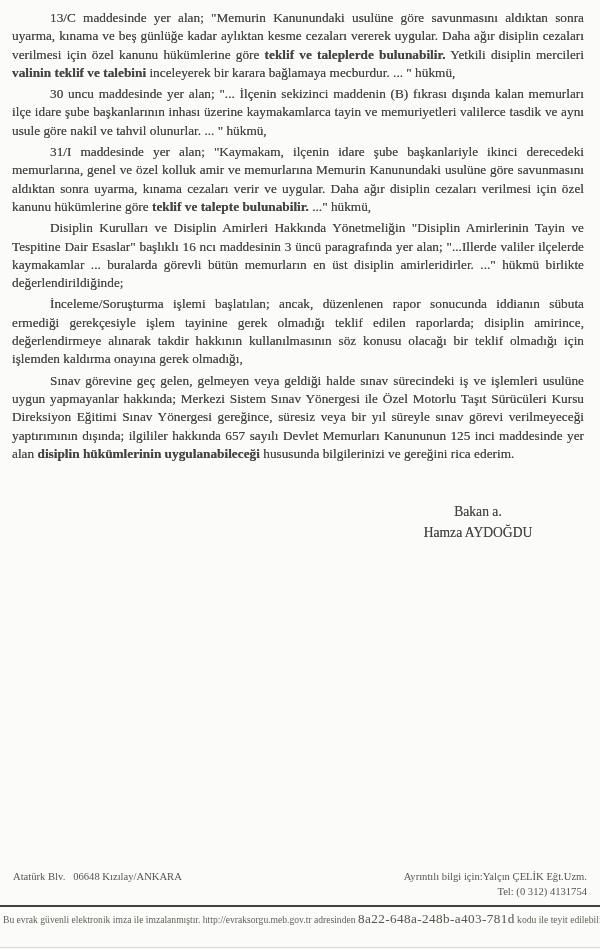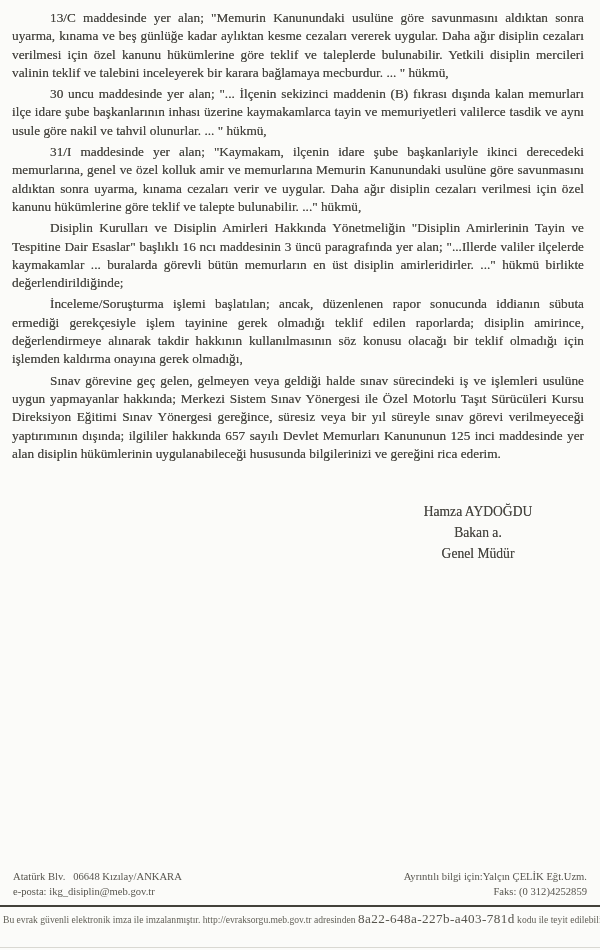--- a/index.html
+++ b/index.html
@@ -20,21 +20,21 @@
     padding: 9px 16px 0 12px;
     text-align: justify;
     font-size: 13.3px;
     line-height: 18.3px;
   }
   .para {
     margin: 0 0 3px 0;
     text-indent: 38px;
     text-shadow: 0 0 0.6px rgba(82,80,74,0.75);
   }
-  .b { font-weight: normal; }
+  .b { font-weight: bold; }
   .signature {
     width: 220px;
     margin: 38px 12px 0 auto;
     text-align: center;
     font-size: 13.6px;
     line-height: 21px;
     text-shadow: 0 0 0.6px rgba(82,80,74,0.7);
   }
   .letter-footer {
     position: absolute;
@@ -80,36 +80,34 @@
   <main class="body-text" id="paragraphs">
       <p class="para"><span class="">13/C maddesinde yer alan; "Memurin Kanunundaki usulüne göre savunmasını aldıktan sonra uyarma, kınama ve beş günlüğe kadar aylıktan kesme cezaları vererek uygular. Daha ağır disiplin cezaları verilmesi için özel kanunu hükümlerine göre </span><span class="b">teklif ve taleplerde bulunabilir.</span><span class=""> Yetkili disiplin mercileri </span><span class="b">valinin teklif ve talebini</span><span class=""> inceleyerek bir karara bağlamaya mecburdur. ... " hükmü,</span></p>
       <p class="para"><span class="">30 uncu maddesinde yer alan; "... İlçenin sekizinci maddenin (B) fıkrası dışında kalan memurları ilçe idare şube başkanlarının inhası üzerine kaymakamlarca tayin ve memuriyetleri valilerce tasdik ve aynı usule göre nakil ve tahvil olunurlar. ... " hükmü,</span></p>
       <p class="para"><span class="">31/I maddesinde yer alan; "Kaymakam, ilçenin idare şube başkanlariyle ikinci derecedeki memurlarına, genel ve özel kolluk amir ve memurlarına Memurin Kanunundaki usulüne göre savunmasını aldıktan sonra uyarma, kınama cezaları verir ve uygular. Daha ağır disiplin cezaları verilmesi için özel kanunu hükümlerine göre </span><span class="b">teklif ve talepte bulunabilir.</span><span class=""> ..." hükmü,</span></p>
       <p class="para"><span class="">Disiplin Kurulları ve Disiplin Amirleri Hakkında Yönetmeliğin "Disiplin Amirlerinin Tayin ve Tespitine Dair Esaslar" başlıklı 16 ncı maddesinin 3 üncü paragrafında yer alan; "...Illerde valiler ilçelerde kaymakamlar ... buralarda görevli bütün memurların en üst disiplin amirleridirler.  ..." hükmü birlikte değerlendirildiğinde;</span></p>
       <p class="para"><span class="">İnceleme/Soruşturma işlemi başlatılan; ancak, düzenlenen rapor sonucunda iddianın sübuta ermediği gerekçesiyle işlem tayinine gerek olmadığı teklif edilen raporlarda; disiplin amirince, değerlendirmeye alınarak takdir hakkının kullanılmasının söz konusu olacağı bir teklif olmadığı için işlemden kaldırma onayına gerek olmadığı,</span></p>
       <p class="para"><span class="">Sınav görevine geç gelen, gelmeyen veya geldiği halde sınav sürecindeki iş ve işlemleri usulüne uygun yapmayanlar hakkında; Merkezi Sistem Sınav Yönergesi ile Özel Motorlu Taşıt Sürücüleri Kursu Direksiyon Eğitimi Sınav Yönergesi gereğince, süresiz veya bir yıl süreyle sınav görevi verilmeyeceği yaptırımının dışında; ilgililer hakkında 657 sayılı Devlet Memurları Kanununun 125 inci maddesinde yer alan </span><span class="b">disiplin hükümlerinin uygulanabileceği</span><span class=""> hususunda bilgilerinizi ve gereğini rica ederim.</span></p>
     </main>
 
   <div class="signature">
+    <div>Bakan a.</div>
     <div>Hamza AYDOĞDU</div>
-    <div>Bakan a.</div>
-    <div>Genel Müdür</div>
   </div>
 
   <footer class="letter-footer">
     <div class="footer-cols">
       <div class="footer-left">
         <div>Atatürk Blv.   06648 Kızılay/ANKARA</div>
-        <div>e-posta: ikg_disiplin@meb.gov.tr</div>
       </div>
       <div class="footer-right">
         <div>Ayrıntılı bilgi için:Yalçın ÇELİK Eğt.Uzm.</div>
-        <div>Faks: (0 312)4252859</div>
+        <div>Tel: (0 312) 4131754</div>
       </div>
     </div>
     <div class="footer-rule"></div>
     <div class="verify-line">
-      <span>Bu evrak güvenli elektronik imza ile imzalanmıştır. http://evraksorgu.meb.gov.tr adresinden </span><span class="verify-code">8a22-648a-227b-a403-781d</span><span> kodu ile teyit edilebilir</span>
+      <span>Bu evrak güvenli elektronik imza ile imzalanmıştır. http://evraksorgu.meb.gov.tr adresinden </span><span class="verify-code">8a22-648a-248b-a403-781d</span><span> kodu ile teyit edilebilir</span>
     </div>
   </footer>
 
   <div class="page-bottom-edge"></div>
 </div>
 
 </body></html>

